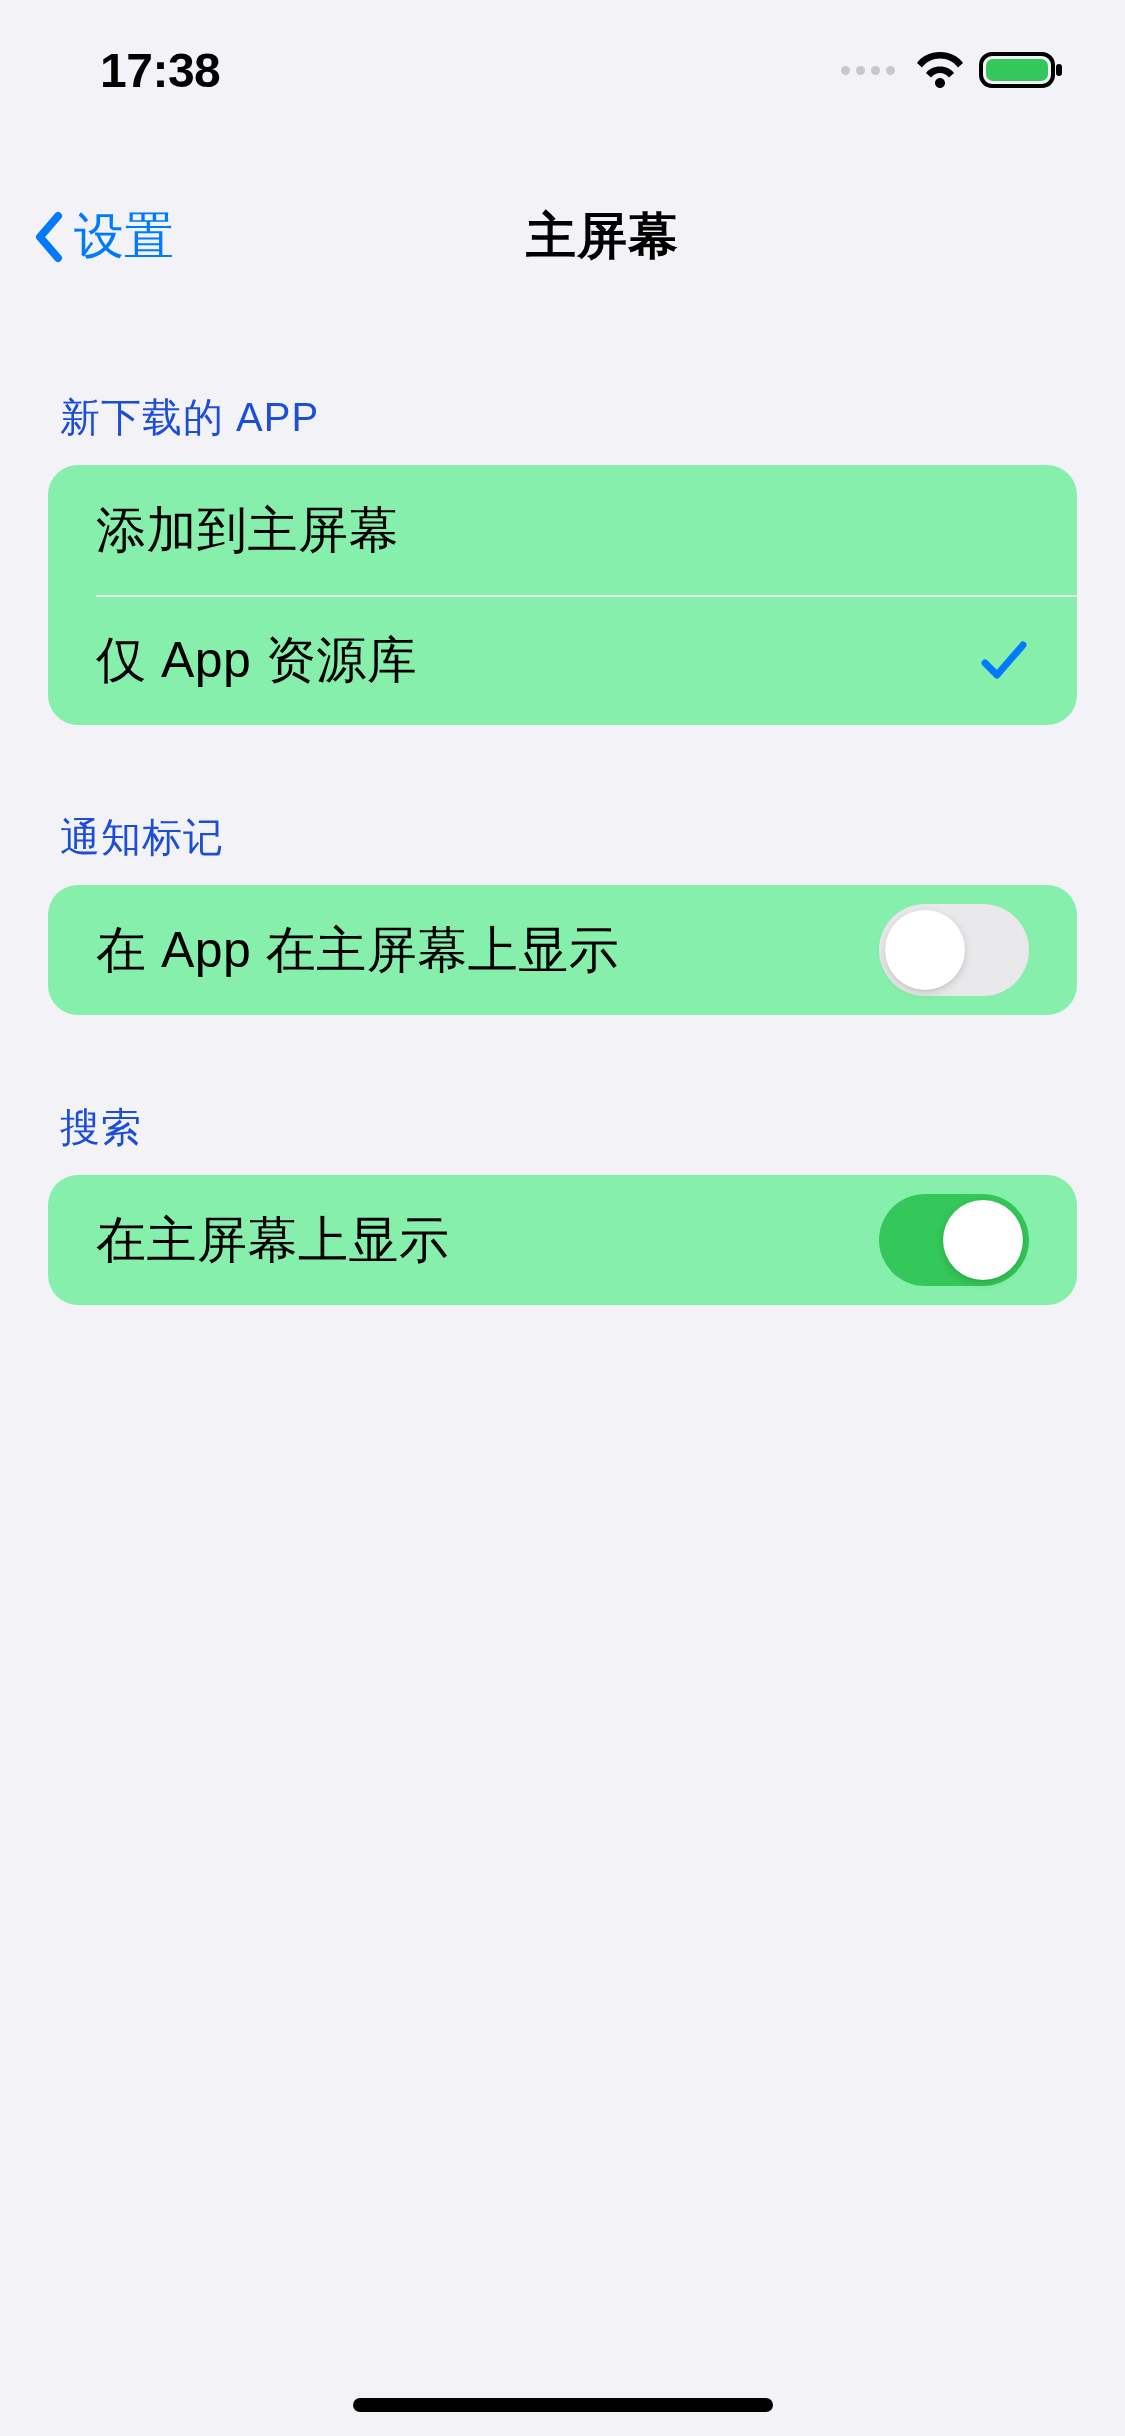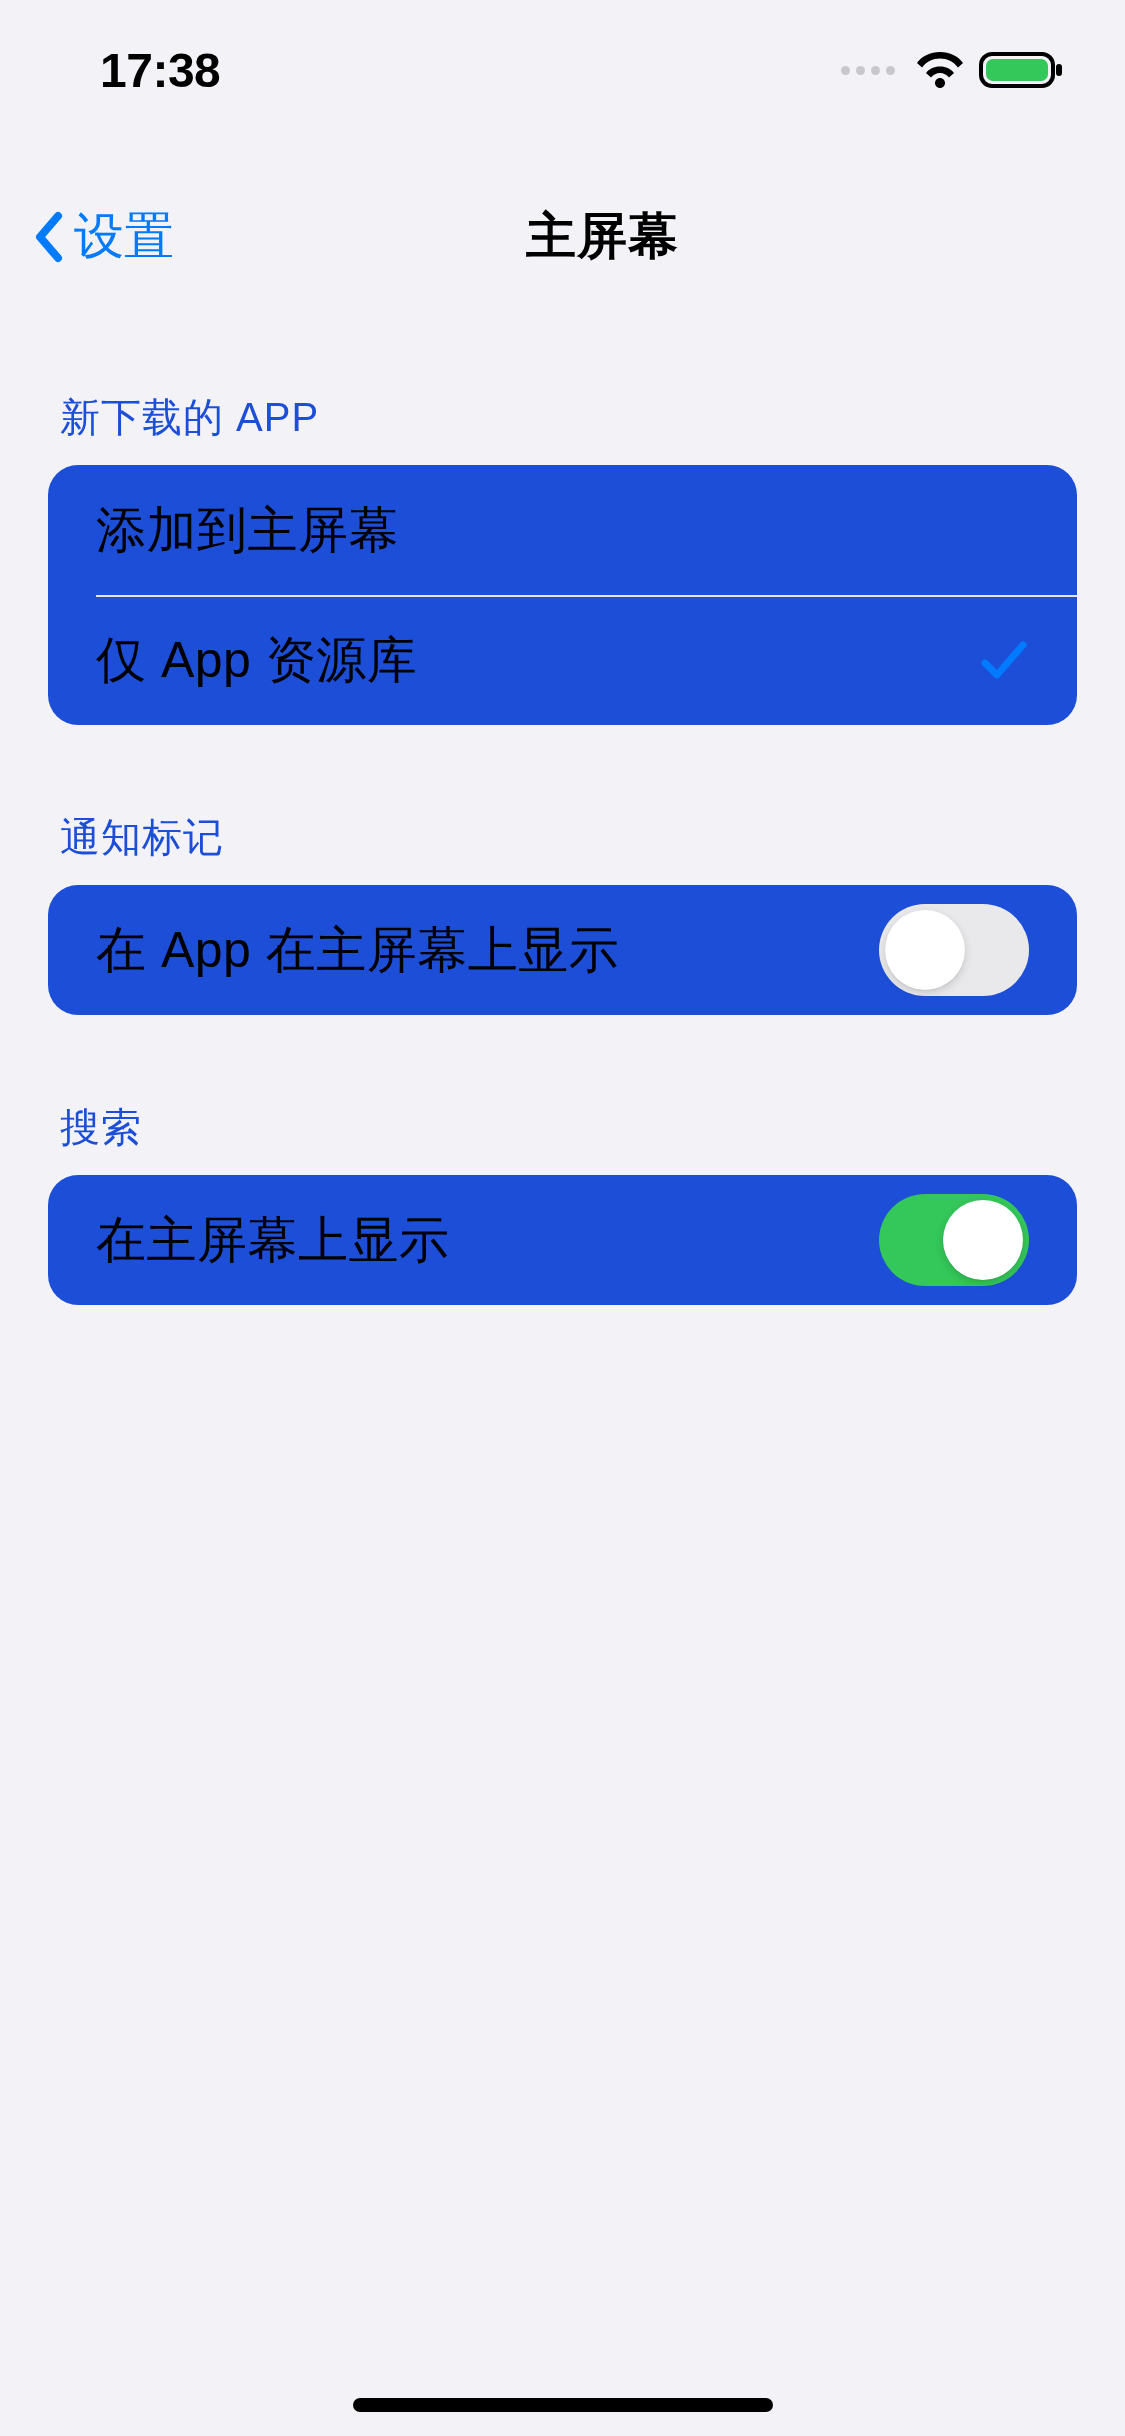--- a/index.html
+++ b/index.html
@@ -85,21 +85,21 @@
     .section-header {
       padding: 60px 60px 20px 60px;
       font-size: 40px;
       font-weight: 400;
       color: #1d4ed8;
       letter-spacing: 1px;
     }
 
     
     .group {
-      background: #1d4ed8;
+      background: #86efac;
       margin: 0 48px;
       border-radius: 30px;
       overflow: hidden;
     }
     .row {
       display: flex;
       align-items: center;
       justify-content: space-between;
       padding: 0 48px;
       min-height: 130px;

